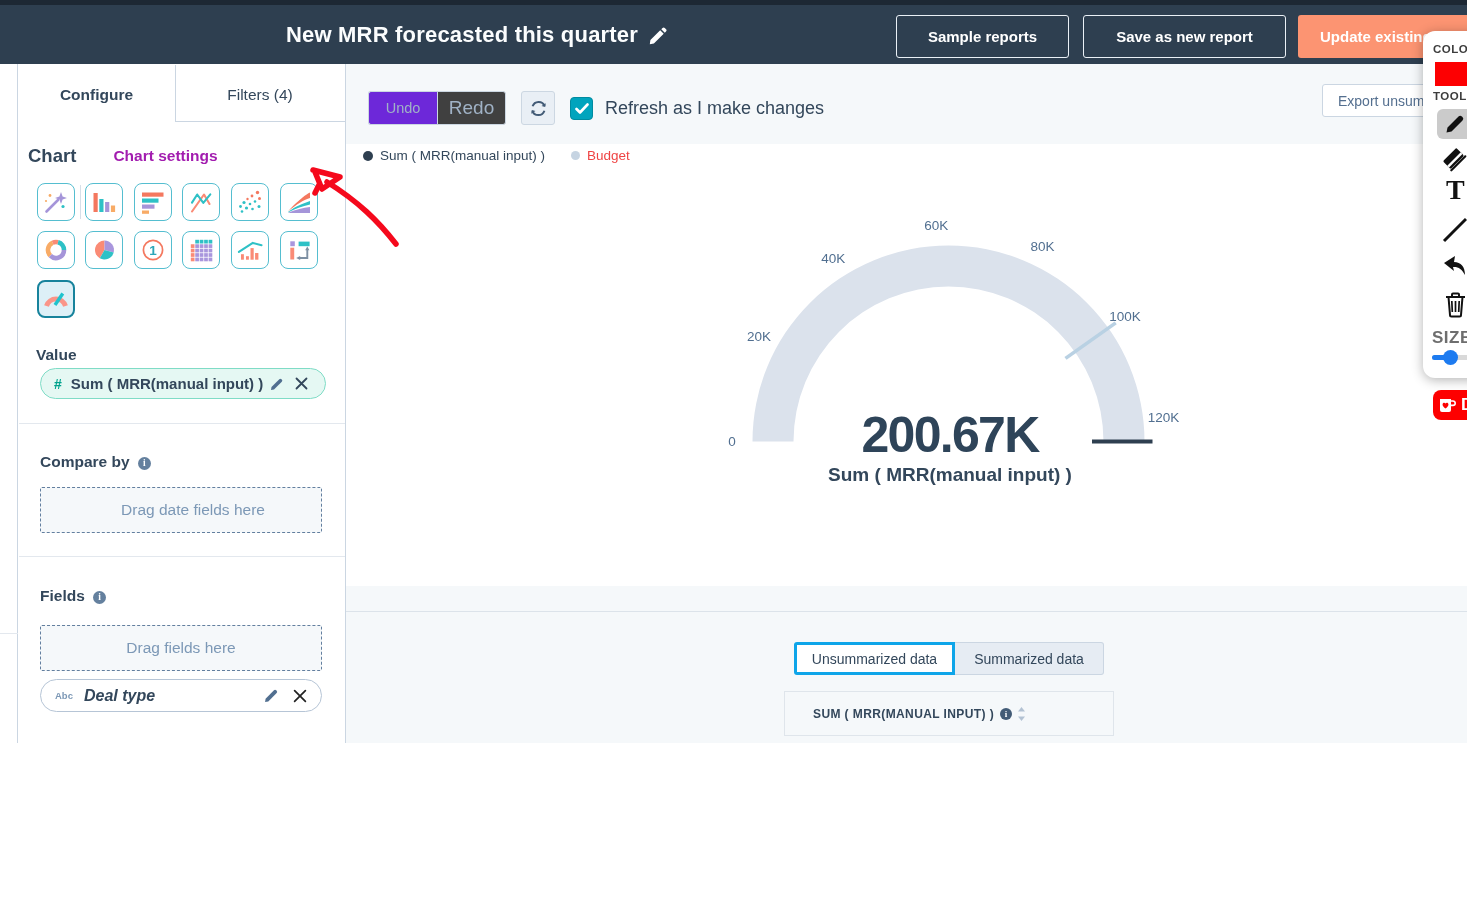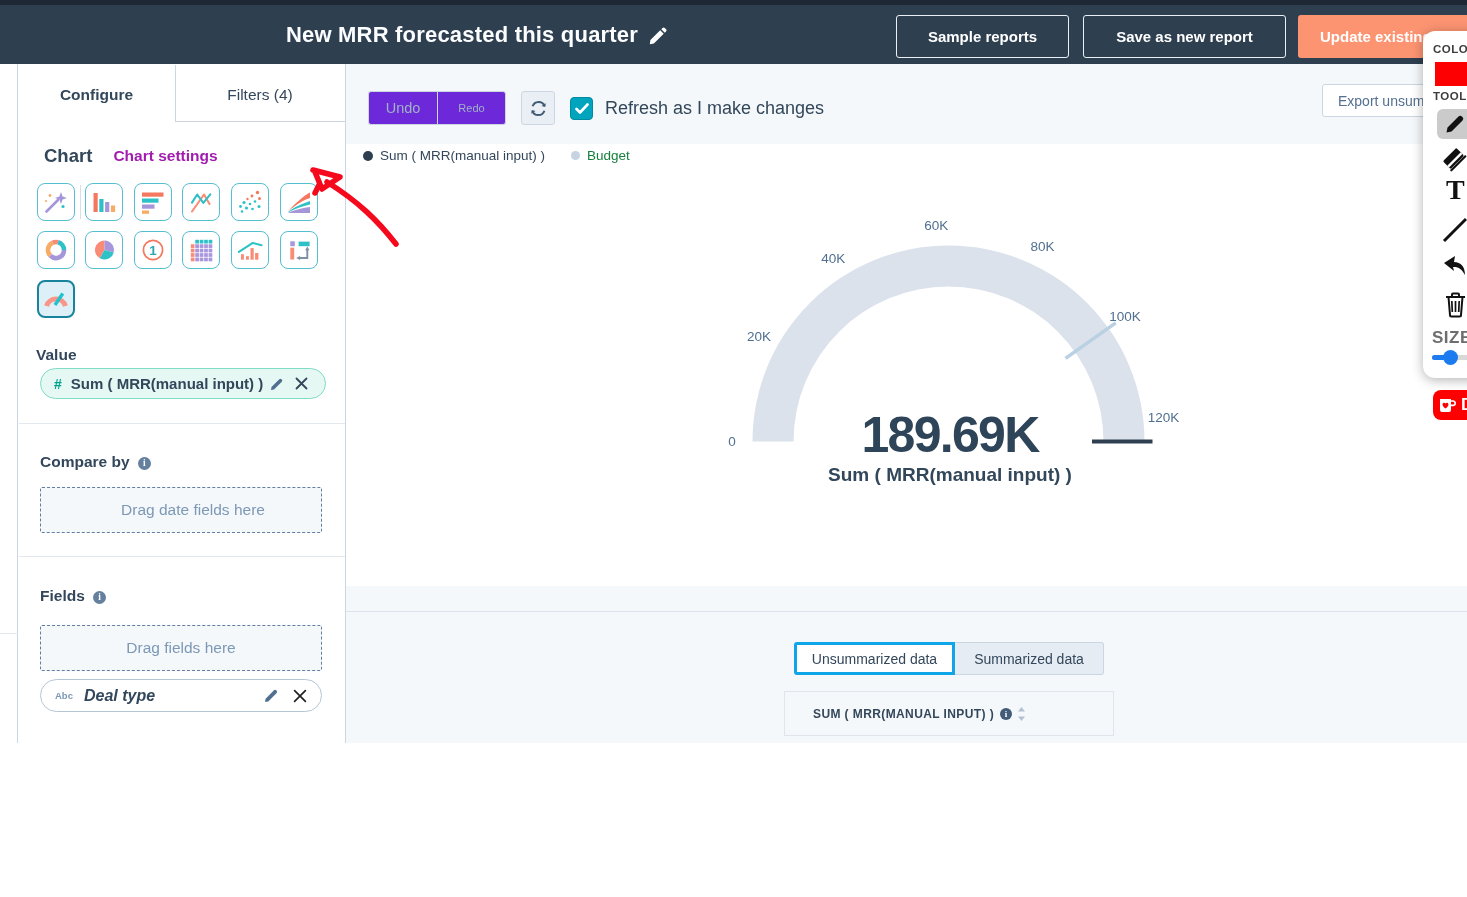--- a/index.html
+++ b/index.html
@@ -31,21 +31,21 @@
   <div class="abs" style="left:0;top:633px;width:18px;height:1px;background:#e3e8ee;"></div>
   <div class="abs" style="left:0;top:806px;width:14px;height:24px;background:linear-gradient(#eef1f4,#fafbfc);"></div>
 
   <div class="abs" style="left:18px;top:64px;width:328px;height:833px;background:#fff;border-right:1px solid #cbd6e2;box-sizing:border-box;"></div>
 
   <div class="abs" style="left:175px;top:65px;width:1px;height:57px;background:#cbd6e2;"></div>
   <div class="abs" style="left:175px;top:121px;width:170px;height:1px;background:#cbd6e2;"></div>
   <div class="abs hd" style="left:18px;top:86px;width:157px;text-align:center;font-size:15.5px;">Configure</div>
   <div class="abs" style="left:175px;top:86px;width:170px;text-align:center;font-size:15.5px;color:#33475b;">Filters (4)</div>
 
-  <div class="abs hd" style="left:44px;top:145px;font-size:18.5px;">Chart</div>
+  <div class="abs hd" style="left:28px;top:145px;font-size:18.5px;">Chart</div>
   <div class="abs" style="left:2px;top:147px;width:327px;text-align:center;font-size:15.5px;font-weight:bold;color:#a21caf;">Chart settings</div>
 
   <div class="abs" style="left:79.5px;top:185px;width:1px;height:34px;background:#d6dfe8;"></div>
 
   <div class="ibox" style="left:36.5px;top:183px;">
       <svg width="26" height="26" viewBox="0 0 26 26">
     <line x1="3.5" y1="22.5" x2="15" y2="11" stroke="#a595d9" stroke-width="2.6" stroke-linecap="round"></line>
     <path d="M18 3 L19.6 7.4 L24 9 L19.6 10.6 L18 15 L16.4 10.6 L12 9 L16.4 7.4 Z" fill="#a595d9"></path>
     <circle cx="7" cy="6.5" r="1.4" fill="#f8ab66"></circle>
     <circle cx="20" cy="17.5" r="1.6" fill="#2ec1c6"></circle>
@@ -202,21 +202,21 @@
       </svg>
     <svg style="margin-left:14px;margin-right:14px;" width="14" height="14" viewBox="0 0 13 13">
         <path d="M1.5 1.5 L11.5 11.5 M11.5 1.5 L1.5 11.5" stroke="#222" stroke-width="1.6" stroke-linecap="round"></path>
       </svg>
   </div>
 
   <div class="abs" style="left:346px;top:64px;width:1121px;height:80px;background:#f5f8fa;"></div>
 
   <div class="abs" style="left:368px;top:91px;height:34px;display:flex;">
     <div style="width:69px;height:34px;box-sizing:border-box;background:#6d28d9;border:1px solid #ccd7e2;border-right:none;border-radius:3px 0 0 3px;color:#a0b2c6;font-size:14.5px;display:flex;align-items:center;justify-content:center;">Undo</div>
-    <div style="width:69px;height:34px;box-sizing:border-box;background:#6d28d9;border:1px solid #ccd7e2;border-radius:0 3px 3px 0;color:#a0b2c6;font-size:11px;display:flex;align-items:center;justify-content:center;">Redo</div>
+    <div style="width:69px;height:34px;box-sizing:border-box;background:#404040;border:1px solid #ccd7e2;border-radius:0 3px 3px 0;color:#a0b2c6;font-size:19px;display:flex;align-items:center;justify-content:center;">Redo</div>
   </div>
   <div class="abs" style="left:521px;top:91px;width:34px;height:34px;box-sizing:border-box;background:#e9eff5;border:1px solid #ccd7e2;border-radius:3px;display:flex;align-items:center;justify-content:center;">
     <svg width="17" height="17" viewBox="0 0 17 17">
         <path d="M14.6 5.9 A6.4 6.4 0 0 0 2.6 6.3" fill="none" stroke="#425b76" stroke-width="2"></path>
         <path d="M2.4 11.1 A6.4 6.4 0 0 0 14.4 10.7" fill="none" stroke="#425b76" stroke-width="2"></path>
         <path d="M15.8 3.2 L15.2 7.1 L11.5 5.9 Z" fill="#425b76"></path>
         <path d="M1.2 13.8 L1.8 9.9 L5.5 11.1 Z" fill="#425b76"></path>
       </svg>
   </div>
   <div class="abs" style="left:570px;top:97px;width:23px;height:23px;box-sizing:border-box;background:#00a4bd;border:1px solid #008ba0;border-radius:4px;display:flex;align-items:center;justify-content:center;">
@@ -224,36 +224,36 @@
         <polyline points="1.5,6 5,9.5 12.5,1.5" fill="none" stroke="#fff" stroke-width="2.6" stroke-linecap="round" stroke-linejoin="round"></polyline>
       </svg>
   </div>
   <div class="abs" style="left:605px;top:98px;color:#33475b;font-size:18px;">Refresh as I make changes</div>
   <div class="abs" style="left:1322px;top:84px;width:178px;height:33px;box-sizing:border-box;background:#fff;border:1px solid #cbd6e2;border-radius:3px;color:#546f8f;font-size:14px;display:flex;align-items:center;padding-left:15px;">Export unsummarized d</div>
 
   <div class="abs" style="left:363px;top:148px;display:flex;align-items:center;">
     <span style="width:10px;height:10px;border-radius:50%;background:#2e3f50;"></span>
     <span style="margin-left:7px;color:#33475b;font-size:13.5px;">Sum ( MRR(manual input) )</span>
     <span style="margin-left:26px;width:9px;height:9px;border-radius:50%;background:#c6d4e2;"></span>
-    <span style="margin-left:7px;color:#15803d;font-size:13.5px;">Budget</span>
+    <span style="margin-left:7px;color:#ef4444;font-size:13.5px;">Budget</span>
   </div>
 
   <svg class="abs" style="left:700px;top:210px;" width="500" height="290">
     <path d="M 52.5 231.5 A 196 196 0 0 1 444.5 231.5 L 403.5 231.5 A 155 155 0 0 0 93.5 231.5 Z" fill="#dbe2ec"></path>
 <text x="32.0" y="236.1" text-anchor="middle" font-size="13.5" fill="#516f90">0</text>
 <text x="59.0" y="131.4" text-anchor="middle" font-size="13.5" fill="#516f90">20K</text>
 <text x="133.3" y="52.8" text-anchor="middle" font-size="13.5" fill="#516f90">40K</text>
 <text x="236.3" y="19.9" text-anchor="middle" font-size="13.5" fill="#516f90">60K</text>
 <text x="342.4" y="41.0" text-anchor="middle" font-size="13.5" fill="#516f90">80K</text>
 <text x="425.1" y="110.8" text-anchor="middle" font-size="13.5" fill="#516f90">100K</text>
 <text x="463.6" y="211.8" text-anchor="middle" font-size="13.5" fill="#516f90">120K</text>
 <line x1="365.5" y1="148.4" x2="415.7" y2="112.9" stroke="#b9d1e3" stroke-width="3.6"></line>
 <line x1="392.0" y1="231.5" x2="452.5" y2="231.5" stroke="#2e3f50" stroke-width="4"></line>
   </svg>
-  <div class="abs" style="left:700px;top:406px;width:500px;text-align:center;font-size:50px;font-weight:bold;color:#2e4459;letter-spacing:-1.7px;">189.69K</div>
+  <div class="abs" style="left:700px;top:406px;width:500px;text-align:center;font-size:50px;font-weight:bold;color:#2e4459;letter-spacing:-1.7px;">200.67K</div>
   <div class="abs" style="left:700px;top:464px;width:500px;text-align:center;font-size:19px;font-weight:bold;color:#33475b;">Sum ( MRR(manual input) )</div>
 
   <div class="abs" style="left:346px;top:586px;width:1121px;height:311px;background:#f5f8fa;"></div>
   <div class="abs" style="left:346px;top:611px;width:1121px;height:1px;background:#dce3ea;"></div>
   <div class="abs" style="left:794px;top:642px;height:33px;display:flex;">
     <div style="width:161px;height:33px;box-sizing:border-box;background:#fff;border:3px solid #0ea5e9;border-radius:3px 0 0 3px;color:#33475b;font-size:14px;display:flex;align-items:center;justify-content:center;">Unsummarized data</div>
     <div style="width:149px;height:33px;box-sizing:border-box;background:#e6ecf3;border:1px solid #cbd6e2;border-left:none;border-radius:0 3px 3px 0;color:#33475b;font-size:14px;display:flex;align-items:center;justify-content:center;">Summarized data</div>
   </div>
   <div class="abs" style="left:784px;top:691px;width:330px;height:45px;box-sizing:border-box;background:#f5f8fa;border:1px solid #dfe5eb;display:flex;align-items:center;">
     <span style="margin-left:28px;color:#33475b;font-size:12px;font-weight:bold;letter-spacing:0.4px;">SUM ( MRR(MANUAL INPUT) )</span>

